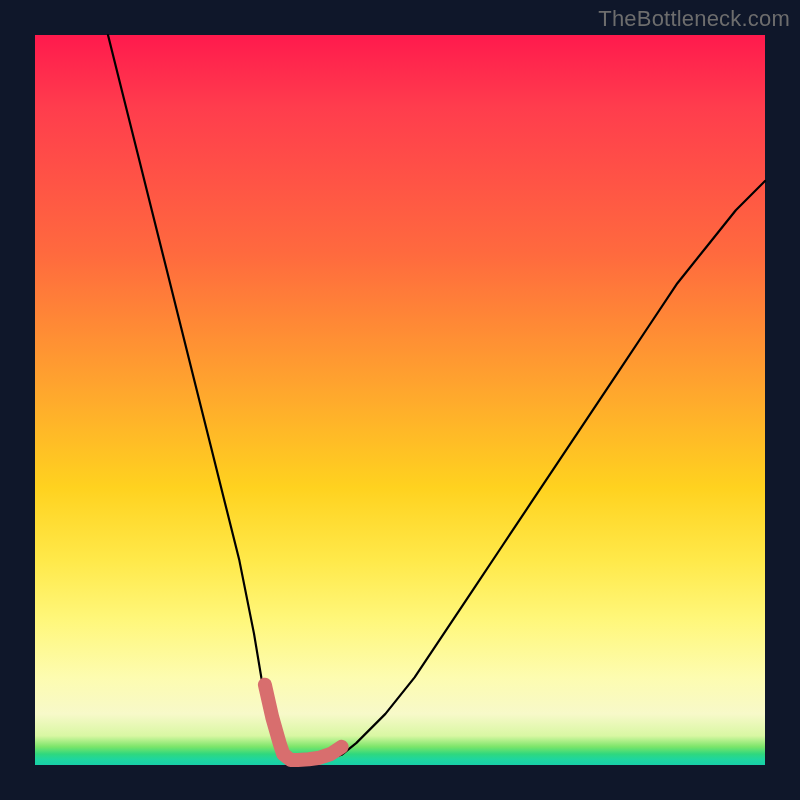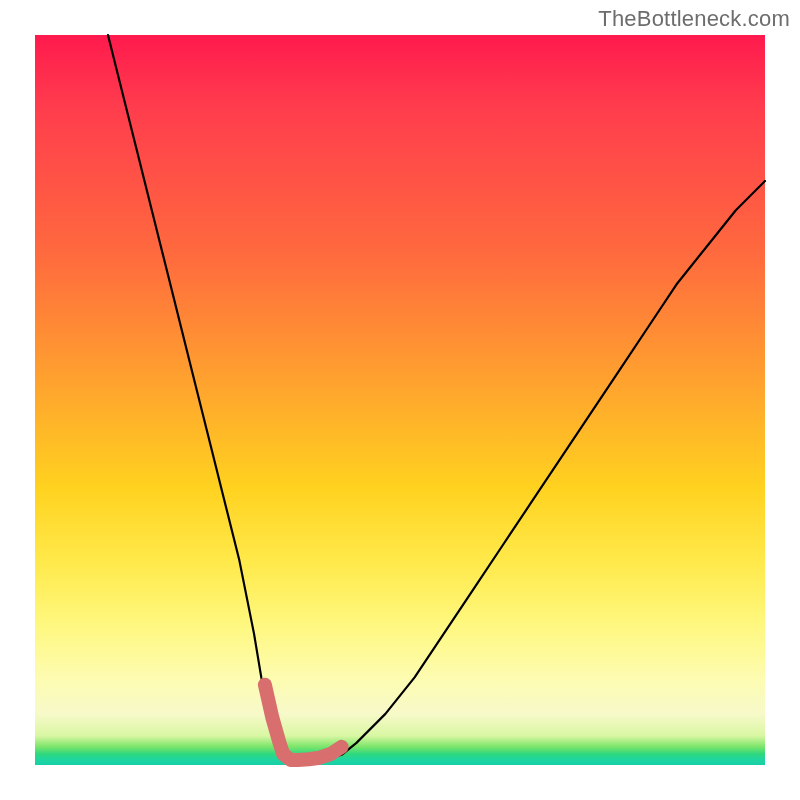--- a/index.html
+++ b/index.html
@@ -10,21 +10,21 @@
     background: #000;
     overflow: hidden;
     font-family: Arial, Helvetica, sans-serif;
   }
   .frame {
     position: absolute;
     left: 0;
     top: 0;
     width: 800px;
     height: 800px;
-    background: #ffffff;
+    background: #0f172a;
   }
   .plot-area {
     position: absolute;
     left: 35px;
     top: 35px;
     width: 730px;
     height: 730px;
     
     background: linear-gradient(
       to bottom,

